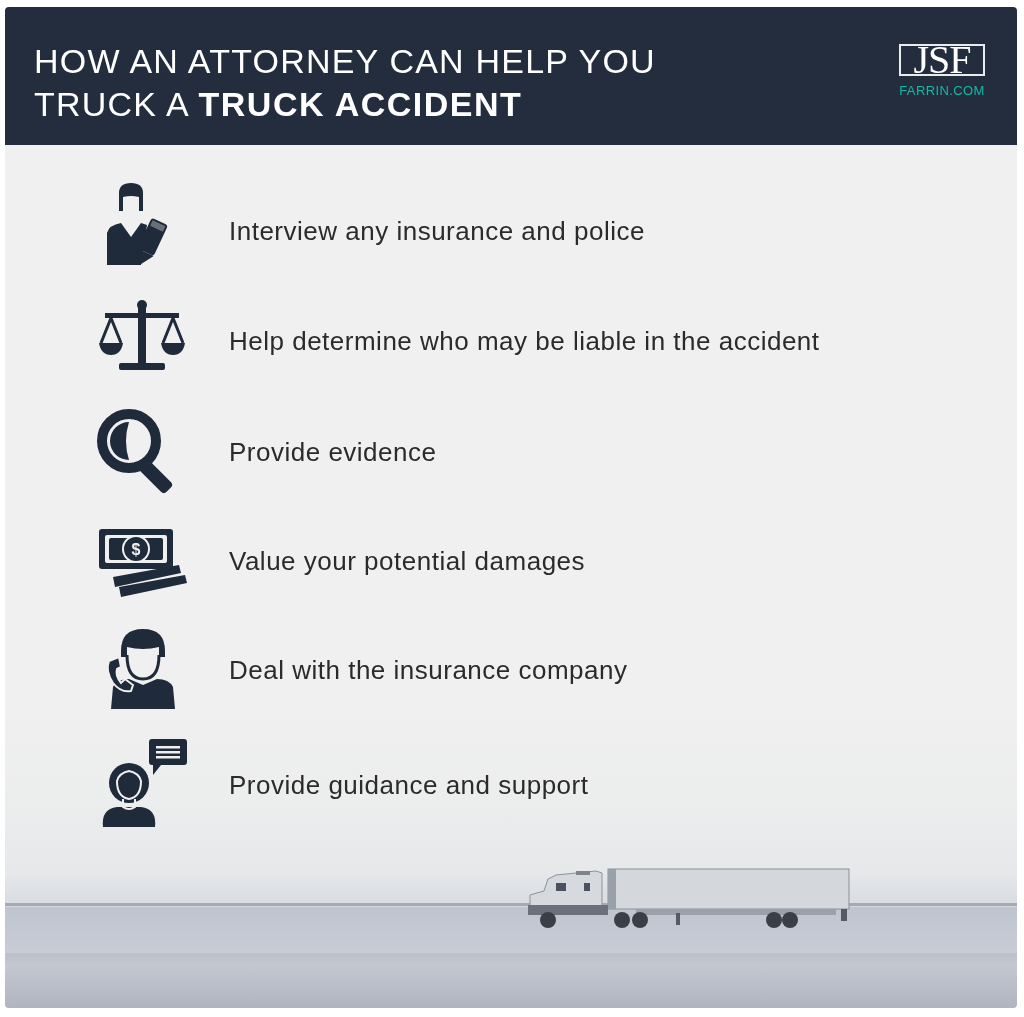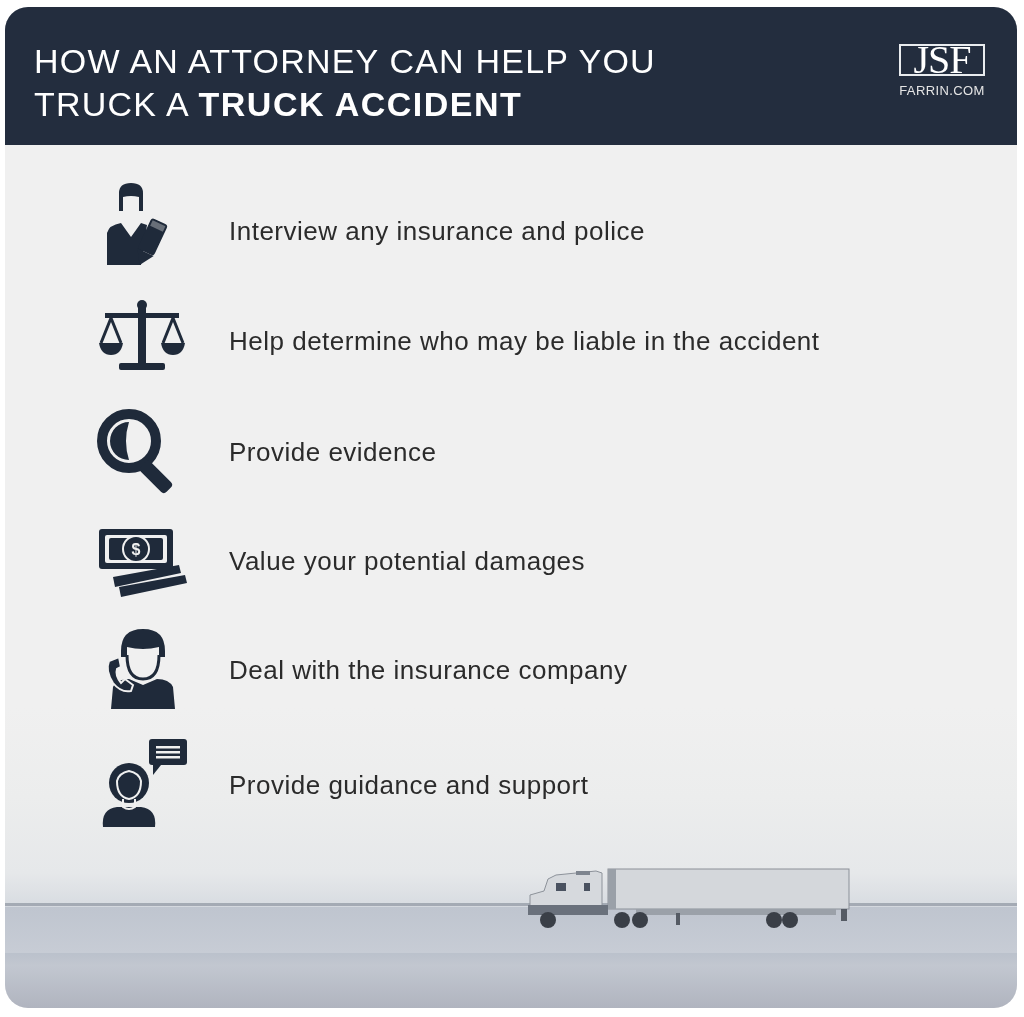--- a/index.html
+++ b/index.html
@@ -3,21 +3,21 @@
 <meta charset="utf-8">
 <style>
   html, body { margin: 0; padding: 0; }
   body {
     width: 1024px; height: 1017px; background: #ffffff;
     position: relative; overflow: hidden;
     font-family: "Liberation Sans", "DejaVu Sans", sans-serif;
   }
   .card {
     position: absolute; left: 5px; top: 7px; width: 1012px; height: 1001px;
-    border-radius: 23px; overflow: hidden; background: #f0f0f0;
+    border-radius: 4px; overflow: hidden; background: #f0f0f0;
   }
   .header {
     position: absolute; left: 0; top: 0; width: 100%; height: 138px;
     background: #232d3e;
   }
   .title {
     position: absolute; left: 29px; top: 33px; color: #ffffff;
     font-size: 34px; line-height: 43px; letter-spacing: 1.2px;
     font-weight: 400;
   }
@@ -26,21 +26,21 @@
     position: absolute; left: 893px; top: 37px; width: 88px;
     text-align: center;
   }
   .logo-box {
     width: 86px; height: 32px; border: 2px solid #e9ecef; box-sizing: border-box;
     margin: 0 auto; display: flex; align-items: center; justify-content: center;
     color: #ffffff; font-family: "Liberation Serif", "DejaVu Serif", serif;
     font-size: 40px; line-height: 40px; letter-spacing: -1px;
   }
   .logo-sub {
-    color: #e5e5e5; font-size: 13px; margin-top: 7px; letter-spacing: 0.4px;
+    color: #14b8a6; font-size: 13px; margin-top: 7px; letter-spacing: 0.4px;
   }
   .scene {
     position: absolute; left: 0; top: 700px; width: 100%; height: 301px;
     background: linear-gradient(to bottom,
       #f0f0f0 0%, #eceded 30%, #e6e8ea 55%, #d9dde2 65%,
       #c7cdd6 70%, #cfd4dc 72%, #bcc3cd 74%, #b8bfca 80%,
       #c2c7d0 86%, #b0b4bf 100%);
   }
   .horizon {
     position: absolute; left: 0; top: 896px; width: 100%; height: 3px;

